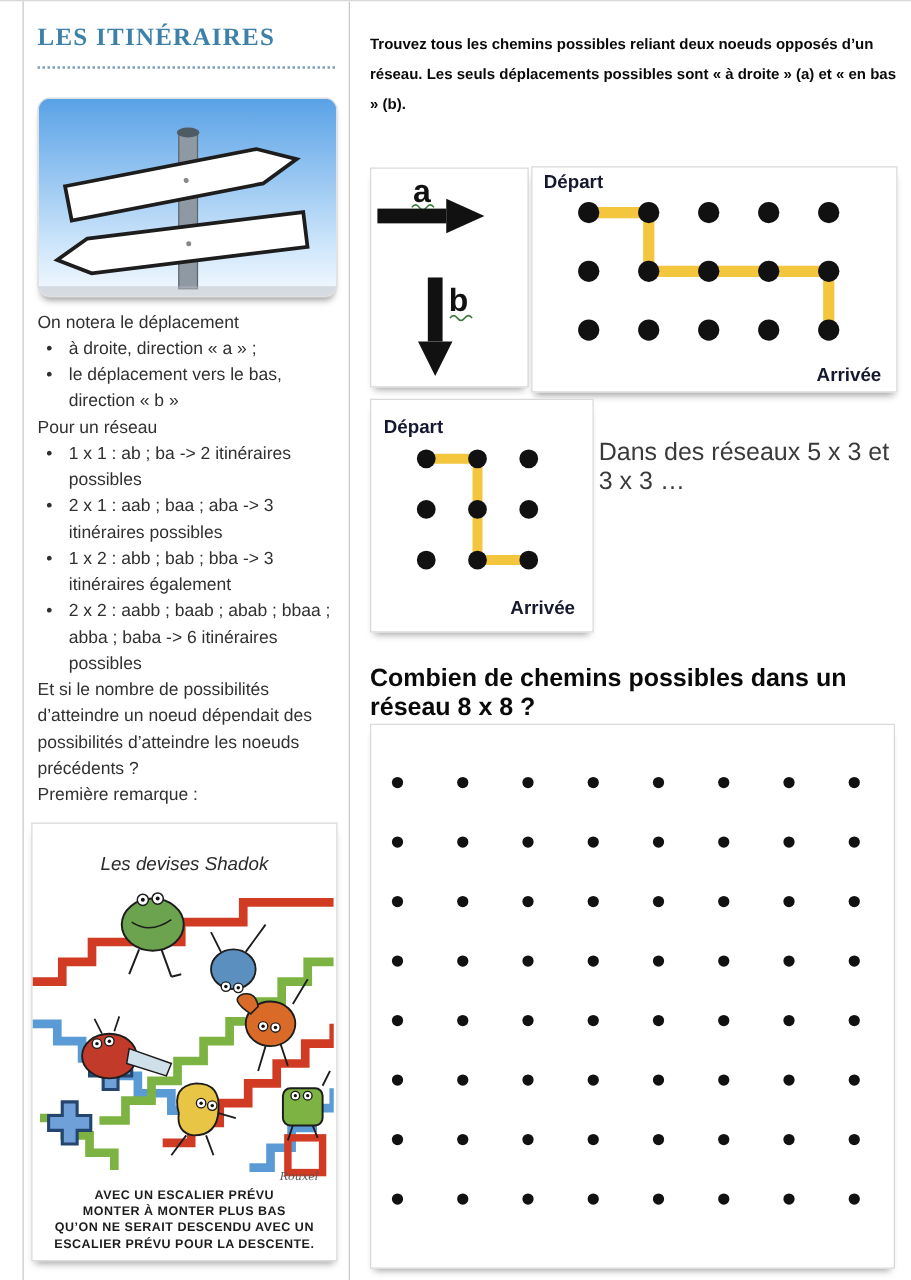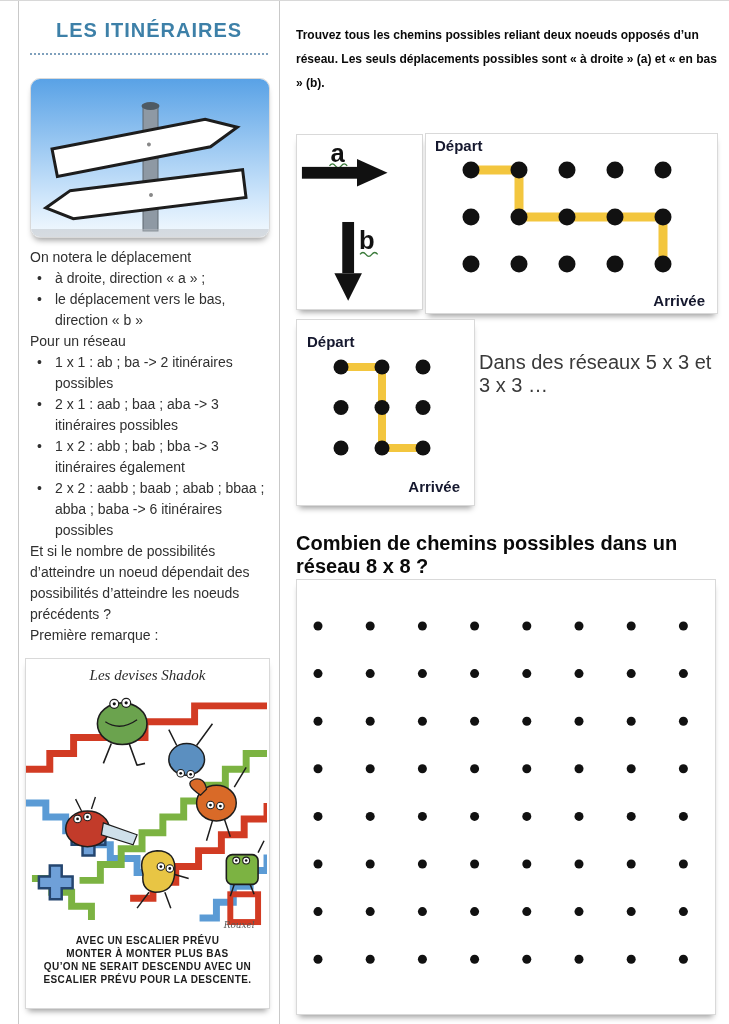--- a/index.html
+++ b/index.html
@@ -7,40 +7,40 @@
     position:relative;width:729px;height:1024px;background:#ffffff;overflow:hidden;
     font-family:"Liberation Sans",sans-serif;color:#2b2b2b;
     border-top:1px solid #d8d8d8;
   }
   .vrule{position:absolute;top:0;bottom:0;width:1px;background:#c9c9c9;}
   .vrule.left{left:18px;}
   .vrule.center{left:279px;}
 
   
   .doc-title{
-    position:absolute;left:30px;top:18px;width:238px;text-align:center;
-    font-family:Liberation Sans, sans-serif;font-weight:700;font-size:20px;
+    position:absolute;left:30px;top:18px;width:238px;text-align:left;
+    font-family:Liberation Serif, serif;font-weight:700;font-size:20px;
     letter-spacing:1px;color:#3d80a8;
   }
   .title-dotted{position:absolute;left:30px;top:52px;width:238px;border-bottom:2px dotted #7fa0bc;}
 
   .card{
     position:absolute;background:#fff;border:1px solid #d9d9d9;
     box-shadow:0 5px 6px -3px rgba(0,0,0,.40);
   }
   .signpost-card{left:30px;top:77px;width:238px;height:158px;border-radius:10px;overflow:hidden;}
 
   .left-text{position:absolute;left:30px;top:246px;width:241px;font-size:14px;line-height:21px;color:#303030;}
   .left-text p{margin:0;}
   .bullet{position:relative;padding-left:25px;}
   .bullet::before{content:"\2022";position:absolute;left:7px;top:0;}
 
   .comic-card{left:25px;top:657px;width:243px;height:349px;}
   .comic-title{
-    text-align:center;margin-top:8px;font-family:Liberation Serif, serif;
+    text-align:center;margin-top:24px;font-family:Liberation Sans, sans-serif;
     font-style:italic;font-size:15px;color:#2a2a2a;
   }
   .comic-caption{margin-top:2px;text-align:center;font-size:10px;line-height:13px;
     letter-spacing:.4px;color:#1c1c1c;font-weight:700;}
 
   
   .intro-bold{
     position:absolute;left:296px;top:22px;width:424px;
     font-weight:700;font-size:12px;line-height:24px;color:#0a0a0a;
   }

